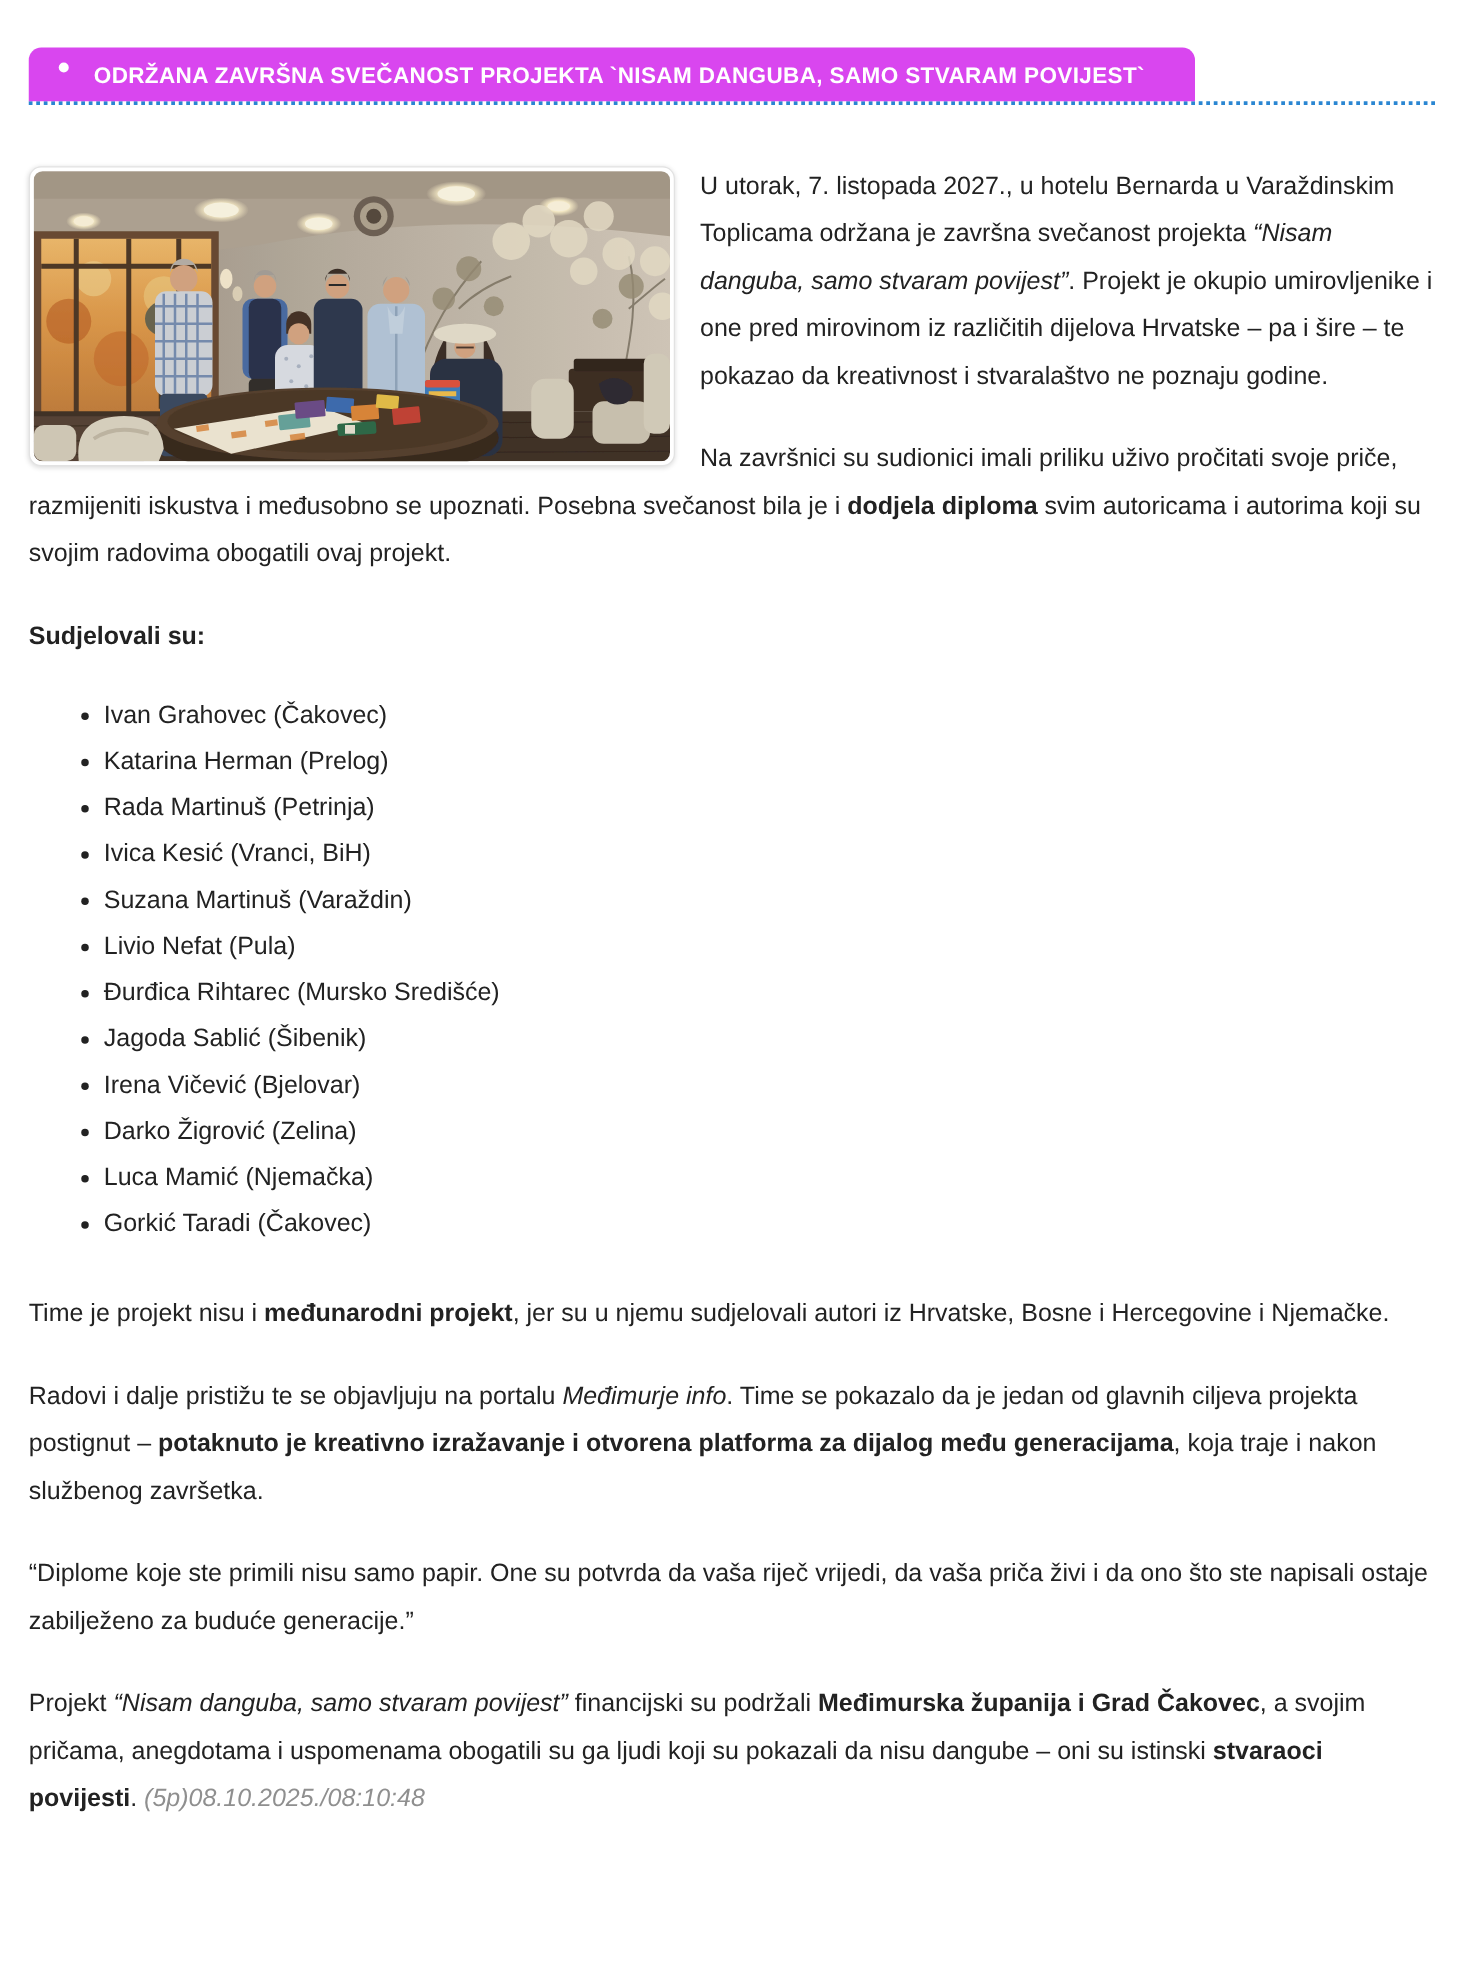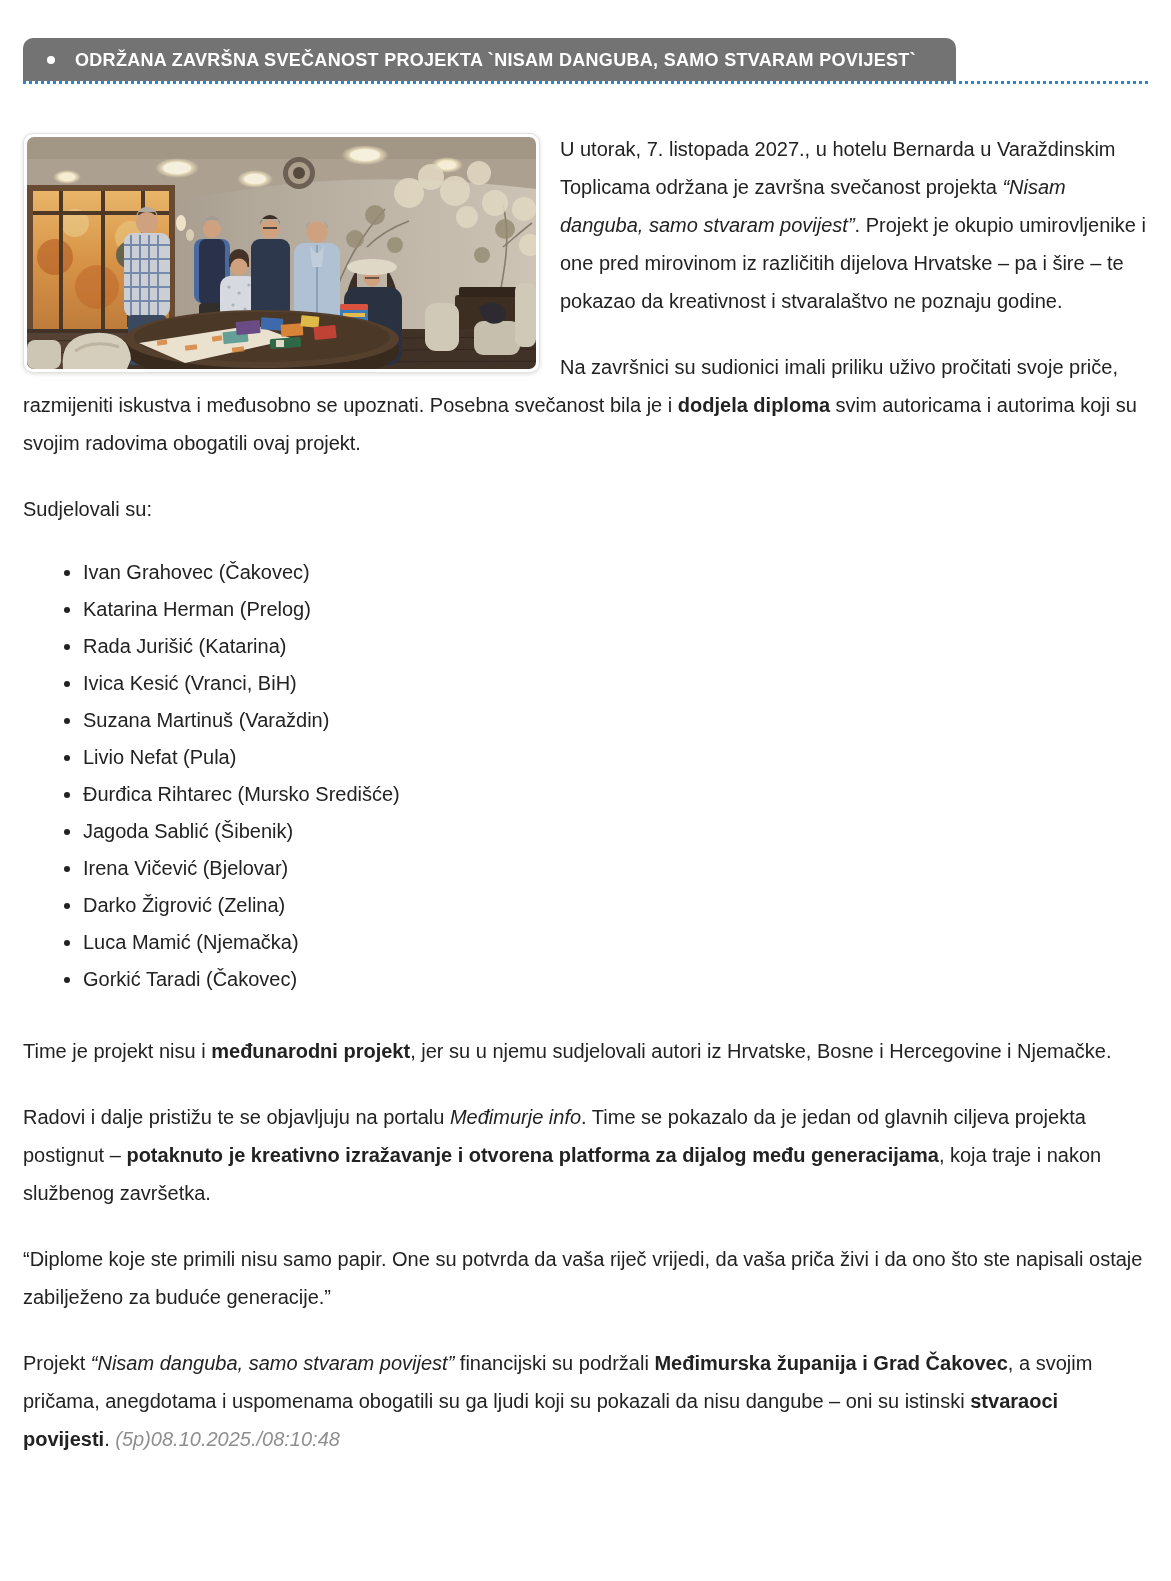--- a/index.html
+++ b/index.html
@@ -9,22 +9,22 @@
     font-family: "Liberation Sans", "DejaVu Sans", sans-serif;
     color: #222222;
     -webkit-font-smoothing: antialiased;
   }
   .page { padding: 38px 23px 30px 23px; width: 1125px; }
 
   
   .band { border-bottom: 3px dotted #2a86d2; line-height: 0; }
   .tab {
     display: inline-flex;
-    align-items: center;
-    background: #737373;
+    align-items: flex-start;
+    background: #d946ef;
     border-radius: 10px 10px 0 0;
     padding: 12px 40px 11px 24px;
     max-width: 955px;
     cursor: pointer;
   }
   .tab .dot {
     flex: 0 0 auto;
     width: 8px; height: 8px;
     border-radius: 50%;
     background: #ffffff;
@@ -37,21 +37,21 @@
     font-weight: 700;
     color: #ffffff;
     letter-spacing: 0.3px;
     text-transform: uppercase;
     white-space: nowrap;
   }
 
   
   article { margin-top: 46px; font-size: 20px; line-height: 38px; }
   article p { margin: 0 0 28px 0; }
-  article .subhead { font-weight: 400; margin: 0 0 26px 0; }
+  article .subhead { font-weight: 700; margin: 0 0 26px 0; }
   article ul {
     margin: 0 0 34px 0;
     padding: 0 0 0 60px;
     list-style: disc outside;
   }
   article li { line-height: 37px; }
   em.q { font-style: italic; }
   .stamp { font-style: italic; color: #8f8f8f; text-align: right; }
 
   
@@ -289,21 +289,21 @@
     </div>
 
     <p><span>U utorak, 7. listopada 2027., u hotelu Bernarda u Varaždinskim Toplicama održana je završna svečanost projekta </span><em class="q">“Nisam danguba, samo stvaram povijest”</em><span>. Projekt je okupio umirovljenike i one pred mirovinom iz različitih dijelova Hrvatske – pa i šire – te pokazao da kreativnost i stvaralaštvo ne poznaju godine.</span></p>
 
     <p><span>Na završnici su sudionici imali priliku uživo pročitati svoje priče, razmijeniti iskustva i međusobno se upoznati. Posebna svečanost bila je i </span><strong>dodjela diploma</strong><span> svim autoricama i autorima koji su svojim radovima obogatili ovaj projekt.</span></p>
 
     <p class="subhead">Sudjelovali su:</p>
     <ul>
       <li>Ivan Grahovec (Čakovec)</li>
       <li>Katarina Herman (Prelog)</li>
-      <li>Rada Jurišić (Katarina)</li>
+      <li>Rada Martinuš (Petrinja)</li>
       <li>Ivica Kesić (Vranci, BiH)</li>
       <li>Suzana Martinuš (Varaždin)</li>
       <li>Livio Nefat (Pula)</li>
       <li>Đurđica Rihtarec (Mursko Središće)</li>
       <li>Jagoda Sablić (Šibenik)</li>
       <li>Irena Vičević (Bjelovar)</li>
       <li>Darko Žigrović (Zelina)</li>
       <li>Luca Mamić (Njemačka)</li>
       <li>Gorkić Taradi (Čakovec)</li>
     </ul>

